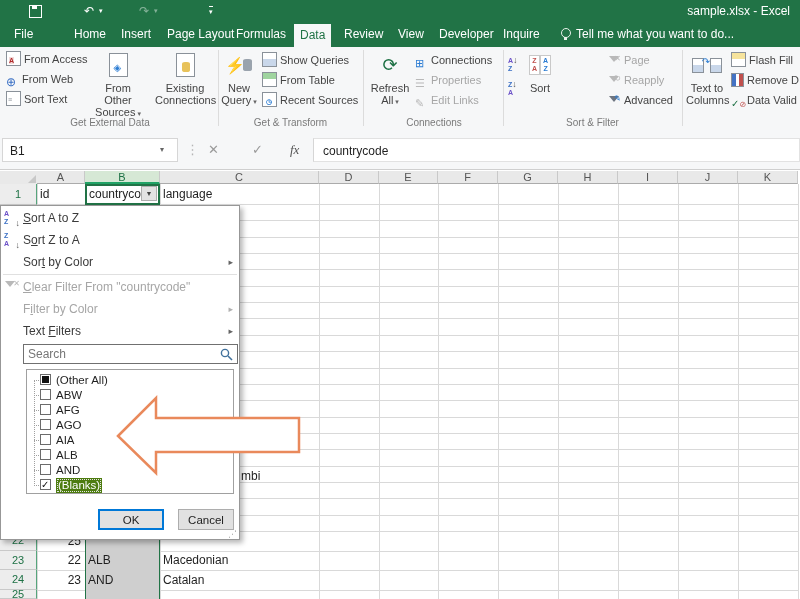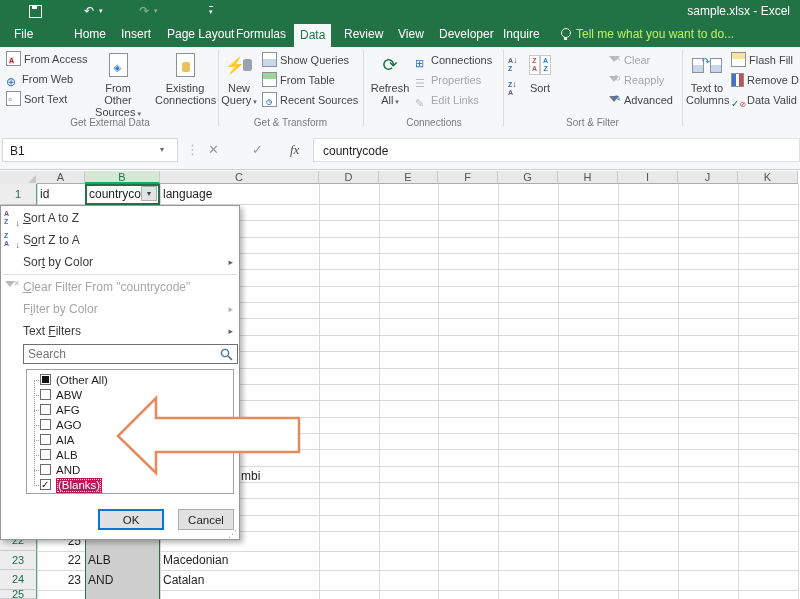--- a/index.html
+++ b/index.html
@@ -12,21 +12,21 @@
   .qat-icn{color:#fff;font-size:12px;line-height:22px;}
   .qat-caret{color:#fff;font-size:7px;line-height:22px;}
   .dim{opacity:.45;}
   .floppy{width:11px;height:11px;border:1.5px solid #fff;top:5px;}
   .floppy i{position:absolute;left:2px;top:0;width:5px;height:3px;background:#fff;}
   .title-text{right:10px;top:4px;color:#fff;font-size:12px;}
   
   .tabbar{left:0;top:22px;width:800px;height:25px;background:#217346;}
   .rtab{position:absolute;top:0;height:25px;line-height:25px;color:#fff;font-size:12px;padding:0 6px;}
   .rtab.active{background:#f6f7f8;color:#217346;top:2px;height:23px;line-height:22px;}
-  .tellme{position:absolute;top:0;height:25px;line-height:25px;color:#bef264;font-size:12px;}
+  .tellme{position:absolute;top:0;height:25px;line-height:25px;color:#ffffff;font-size:12px;}
   .bulb{position:absolute;width:8px;height:8px;border:1px solid #e8f1ea;border-radius:50%;top:6px;}
   .bulb i{position:absolute;left:2px;top:8px;width:3px;height:3px;background:#e8f1ea;}
   
   .ribbon{left:0;top:47px;width:800px;height:86px;background:#f6f7f8;border-bottom:1px solid #d5d5d5;}
   .grp-label{position:absolute;top:70px;font-size:10px;color:#7a7a7a;text-align:center;}
   .grp-div{position:absolute;top:3px;height:76px;width:1px;background:#dcdcdc;}
   .sbtn{position:absolute;font-size:11px;color:#444;white-space:nowrap;height:16px;line-height:16px;}
   .sbtn .icn{display:inline-block;width:13px;height:13px;vertical-align:-3px;margin-right:3px;position:relative;}
   .sbtn.disabled{color:#a6a6a6;}
   .lbtn{position:absolute;text-align:center;font-size:11px;color:#444;}
@@ -92,21 +92,21 @@
   .searchbox .ph{position:absolute;left:4px;top:0;color:#767676;font-size:12px;line-height:18px;}
   .listbox{position:absolute;left:25px;top:163px;width:208px;height:125px;border:1px solid #a0a0a0;
      background:#fff;box-sizing:border-box;}
   .tree-v{position:absolute;left:7px;top:10px;height:106px;border-left:1px dotted #a0a0a0;}
   .chk-row{position:absolute;left:0;width:205px;height:15px;font-size:11.5px;line-height:15px;}
   .chk-row::before{content:"";position:absolute;left:7px;top:7px;width:5px;border-top:1px dotted #a0a0a0;}
   .cb{position:absolute;left:13px;top:1px;width:11px;height:11px;border:1px solid #6b6b6b;background:#fff;box-sizing:border-box;}
   .cb.indeterminate::after{content:"";position:absolute;left:1px;top:1px;width:7px;height:7px;background:#111;}
   .cb.checked::after{content:"✓";position:absolute;left:0px;top:-3px;font-size:10px;color:#111;}
   .chk-row .lbl{position:absolute;left:29px;top:0;white-space:nowrap;}
-  .chk-row .lbl.sel{background:#be185d;color:#fff;padding:0 2px;outline:1px dotted #e6e6e6;outline-offset:-2px;}
+  .chk-row .lbl.sel{background:#4d7c0f;color:#fff;padding:0 2px;outline:1px dotted #e6e6e6;outline-offset:-2px;}
   .btn{position:absolute;top:303px;height:21px;background:#e1e1e1;font-size:11.5px;text-align:center;
      line-height:21px;color:#222;box-sizing:border-box;}
   .btn.ok{left:97px;width:66px;border:1px solid #0078d7;box-shadow:inset 0 0 0 1px #0078d7;}
   .btn.cancel{left:177px;width:56px;border:1px solid #adadad;}
   .grip{position:absolute;right:2px;bottom:0px;font-size:9px;color:#999;}
   
   .arrow-svg{left:0;top:0;z-index:8;pointer-events:none;}
   .frag{position:absolute;z-index:2;font-size:12px;}
 </style>
 </head>
@@ -200,21 +200,21 @@
     <span class="abs" style="left:508px;top:10px"><span class="sorticn azZ">Z</span></span>
     <span class="sbtn" style="left:508px;top:28px"><span class="sorticn azZ">Z</span><span style="font-size:9px;color:#555">↓</span></span>
     <span class="abs" style="left:508px;top:34px"><span class="sorticn azA">A</span></span>
     <div class="lbtn" style="left:524px;top:3px;width:32px">
       <div class="bigicon">
         <span class="sorticn" style="color:#c0504d;border:1px solid #c9c9c9;padding:1px 2px;background:#fff">Z<br>A</span>
         <span class="sorticn" style="color:#2b7cd3;border:1px solid #c9c9c9;padding:1px 2px;background:#fff">A<br>Z</span>
       </div>
       <span class="line">Sort</span>
     </div>
-    <span class="sbtn disabled" style="left:608px;top:5px"><span class="icn"><span class="funnel-gray"></span><span class="funnel-x">✕</span></span><span>Clear</span></span>
+    <span class="sbtn disabled" style="left:608px;top:5px"><span class="icn"><span class="funnel-gray"></span><span class="funnel-x">✕</span></span><span>Page</span></span>
     <span class="sbtn disabled" style="left:608px;top:25px"><span class="icn"><span class="funnel-gray"></span><span class="funnel-x">↻</span></span><span>Reapply</span></span>
     <span class="sbtn" style="left:608px;top:45px"><span class="icn"><span class="funnel-gray" style="border-top-color:#6d7580"></span><span class="funnel-x" style="color:#2b7cd3">✎</span></span><span>Advanced</span></span>
     <div class="grp-label" style="left:520px;width:145px">Sort &amp; Filter</div>
     <div class="grp-div" style="left:682px"></div>
 
     <div class="lbtn" style="left:686px;top:3px;width:42px">
       <div class="bigicon">
         <span class="minitable" style="width:10px;height:13px"></span>
         <span style="color:#2b7cd3;font-size:10px;margin:-8px 0 0 -2px">↷</span>
         <span class="minitable" style="width:10px;height:13px"></span>

